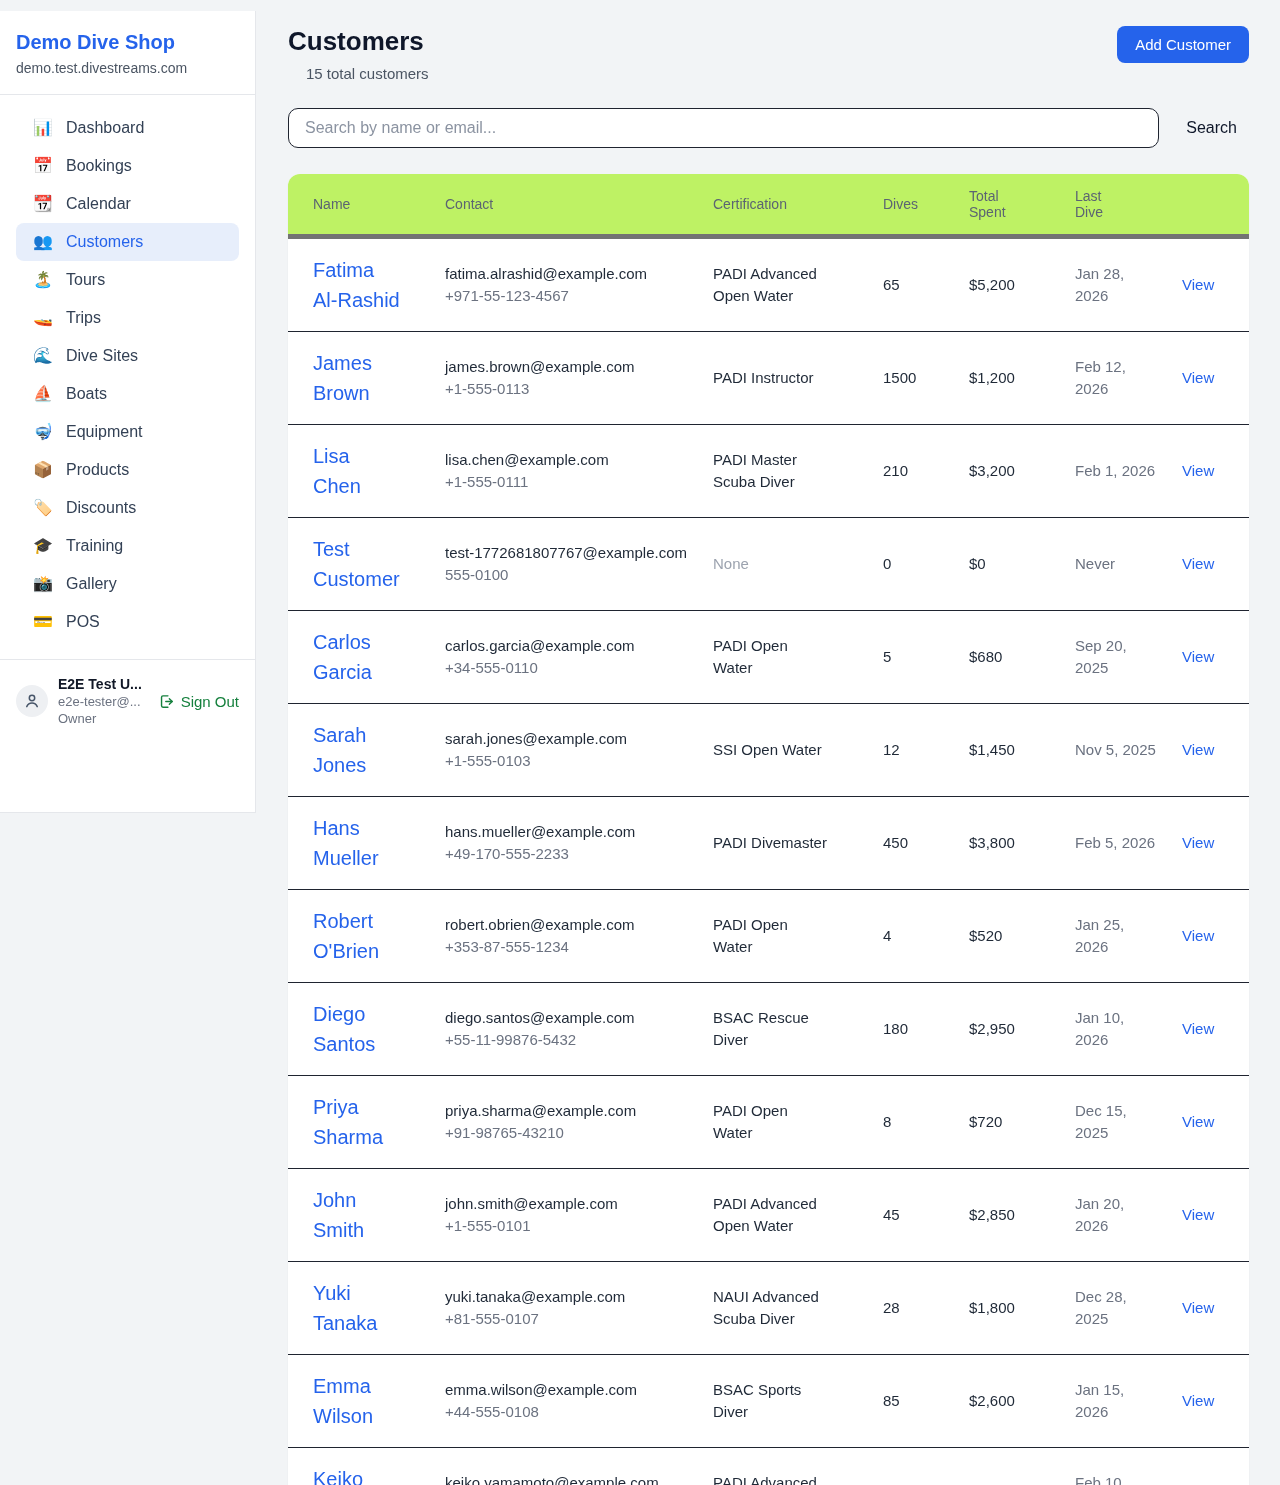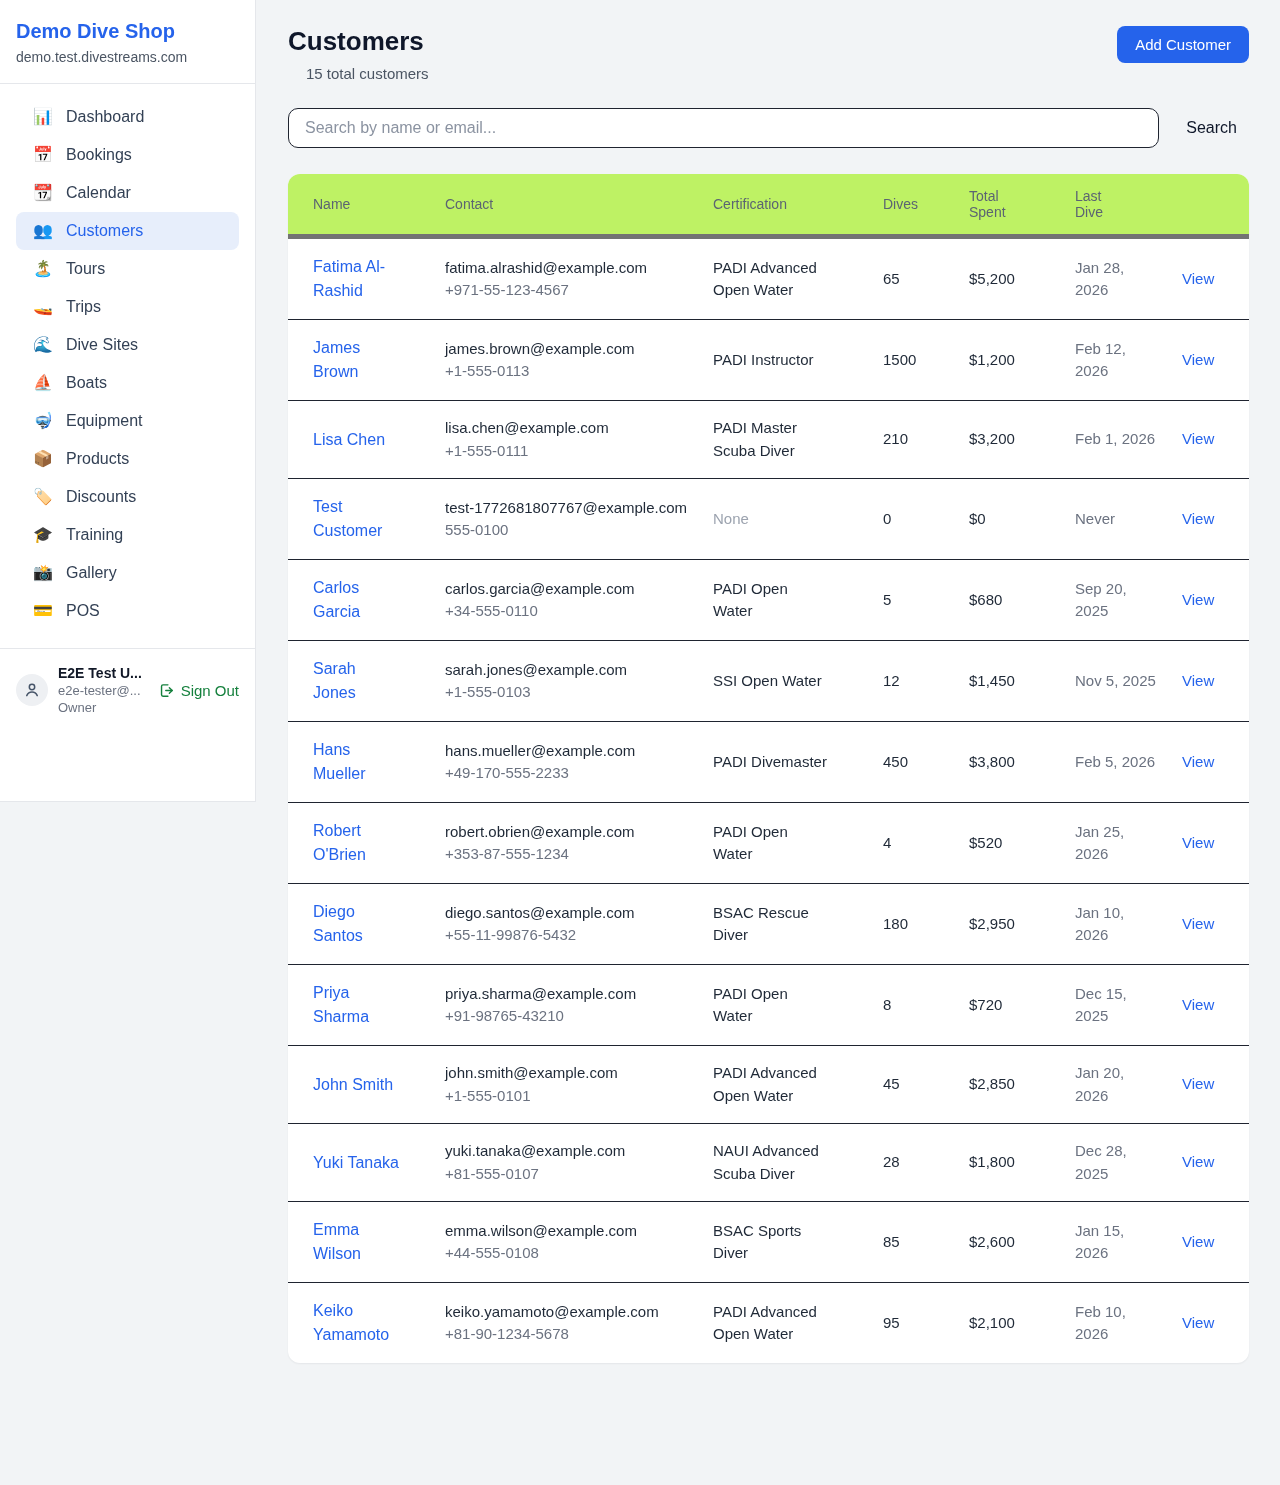--- a/index.html
+++ b/index.html
@@ -1,20 +1,20 @@
 <!DOCTYPE html>
 <html><head>
 <meta charset="utf-8">
 <style>
   * { margin:0; padding:0; box-sizing:border-box; }
   body { font-family:"Liberation Sans", sans-serif; background:#f2f4f6; }
   .page { position:relative; width:1280px; height:1485px; background:#f2f4f6; overflow:hidden; }
 
   
-  .sidebar { position:absolute; left:0; top:0; width:256px; min-height:802px;
+  .sidebar { position:absolute; left:0; top:11px; width:256px; min-height:802px;
     background:#ffffff; border-right:1px solid #e5e7eb; border-bottom:1px solid #e5e7eb; }
   .brand { padding:20px 16px 18px 16px; }
   .brand-title { color:#2563eb; font-size:20px; font-weight:bold; }
   .brand-domain { color:#4b5563; font-size:14px; margin-top:6px; }
   .brand-rule { border-bottom:1px solid #e5e7eb; }
   .nav { padding:14px 16px 10px 16px; }
   .nav-item { display:flex; align-items:center; gap:12px; padding:10px 16px;
     border-radius:8px; color:#334155; font-size:16px; cursor:pointer; }
   .nav-item.active { background:#e7eefb; color:#2563eb; }
   .nav-icon { width:22px; text-align:center; font-size:16px; line-height:1; }
@@ -50,21 +50,21 @@
   table { width:100%; border-collapse:collapse; table-layout:fixed; }
   thead th { background:#bef264; text-align:left; color:#5b6472; font-size:14px; font-weight:normal;
     padding:14px 12px; border-bottom:5px solid #737373; vertical-align:middle; }
   thead th:first-child { padding-left:25px; }
   .th-narrow .th-label { display:block; width:48px; }
   tbody td { padding:16px 12px; border-bottom:1px solid #1f2430; vertical-align:middle;
     font-size:15px; color:#1f2937; line-height:1.5; }
   tbody tr:last-child td { border-bottom:none; }
   td.col-name { padding-left:25px; padding-right:32px; }
   td.col-cert { padding-right:40px; }
-  .name-link { color:#2563eb; font-size:16px; font-weight:500; text-decoration:none; line-height:1.5; }
+  .name-link { color:#2563eb; font-size:20px; font-weight:500; text-decoration:none; line-height:1.5; }
   .email { color:#1f2937; word-break:break-word; }
   .phone { color:#6b7280; }
   .cert.muted { color:#9ca3af; }
   .lastdive { color:#6b7280; }
   .view-link { color:#2563eb; text-decoration:none; }
 
   col.c-name { width:145px; } col.c-contact { width:268px; } col.c-cert { width:170px; }
   col.c-dives { width:86px; } col.c-total { width:106px; } col.c-last { width:107px; }
   col.c-view { width:79px; }
 </style>

